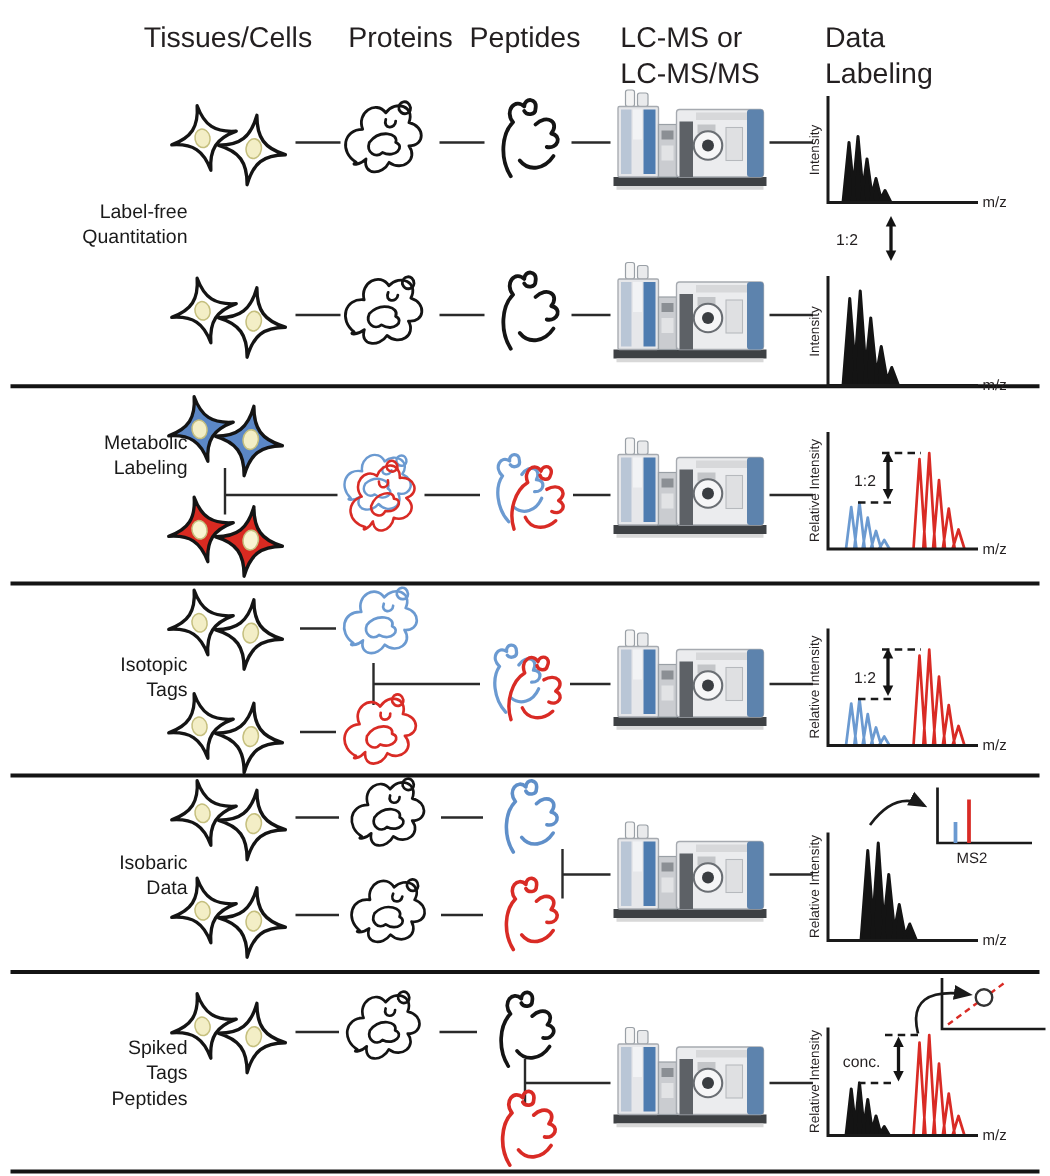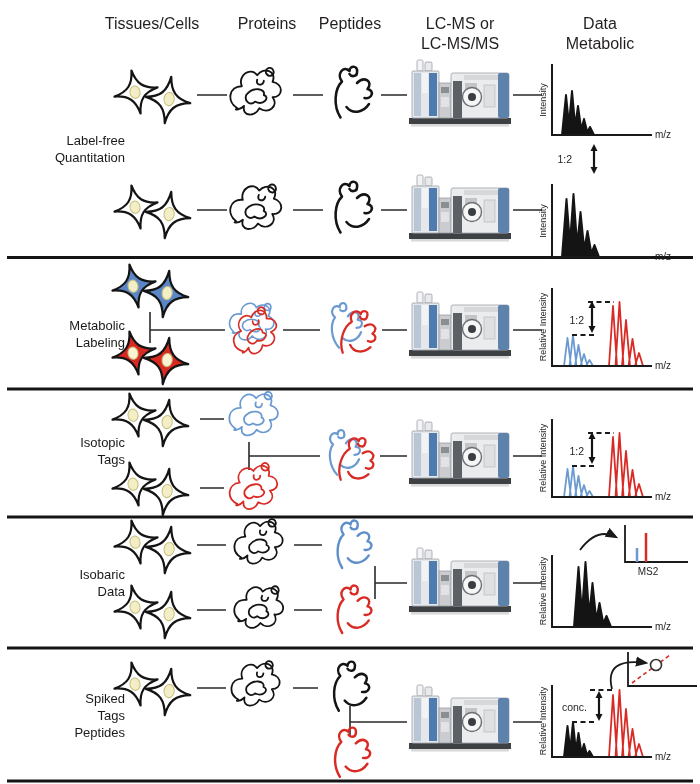--- a/index.html
+++ b/index.html
@@ -2,21 +2,21 @@
 <html><head>
 <meta charset="utf-8">
 <style>
   html,body{margin:0;padding:0;background:#ffffff;}
   .canvas{
     position:relative;width:700px;height:784px;background:#ffffff;overflow:hidden;
     font-family:"Liberation Sans", sans-serif;color:#231f20;
   }
   .hdr{
     position:absolute;top:14px;transform:translateX(-50%);
-    text-align:center;white-space:pre-line;font-size:16px;line-height:1.25;color:#231f20;
+    white-space:pre-line;font-size:19px;line-height:1.25;color:#231f20;
   }
   .rowlabel{
     position:absolute;left:65px;transform:translate(-50%,-50%);
     text-align:right;white-space:pre-line;font-size:13px;line-height:1.3;color:#1a1a1a;width:120px;
   }
   svg.diagram{position:absolute;left:0;top:0;}
   svg text{fill:#231f20;font-family:"Liberation Sans", sans-serif;}
   .ylab{font-size:9px;}
   .xlab{font-size:10px;}
   .ann{font-size:10.5px;}
@@ -31,25 +31,25 @@
 </head>
 <body>
 
 <div class="canvas">
 
   <div class="hdr" style="left:152px">Tissues/Cells</div>
   <div class="hdr" style="left:267px">Proteins</div>
   <div class="hdr" style="left:350px">Peptides</div>
   <div class="hdr" style="left:460px">LC-MS or
 LC-MS/MS</div>
-  <div class="hdr" style="left:600px">Data Metabolic</div>
+  <div class="hdr" style="left:600px">Data Labeling</div>
 
   <div class="rowlabel" style="top:150px">Label-free
 Quantitation</div>
-  <div class="rowlabel" style="top:335px">Metabolic
+  <div class="rowlabel" style="top:304px">Metabolic
 Labeling</div>
   <div class="rowlabel" style="top:452px">Isotopic
 Tags</div>
   <div class="rowlabel" style="top:584px">Isobaric
 Data</div>
   <div class="rowlabel" style="top:716px">Spiked
 Tags
 Peptides</div>
 
   <svg class="diagram" width="700" height="784" viewBox="0 0 700 784">

